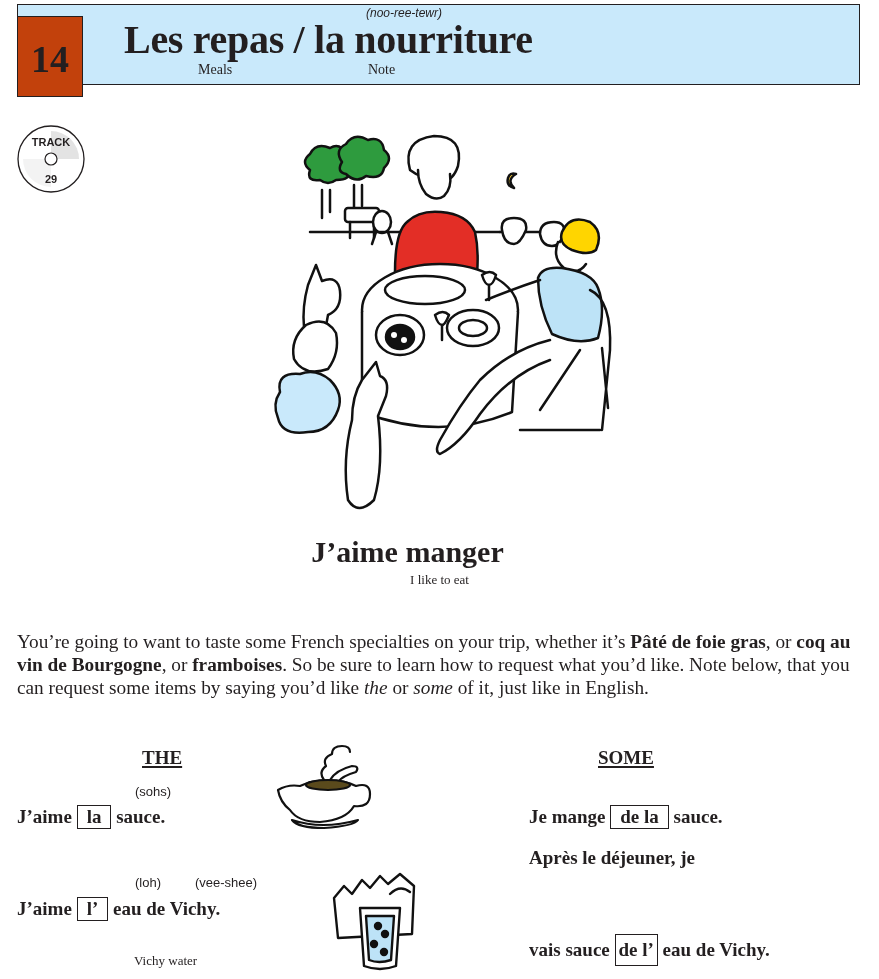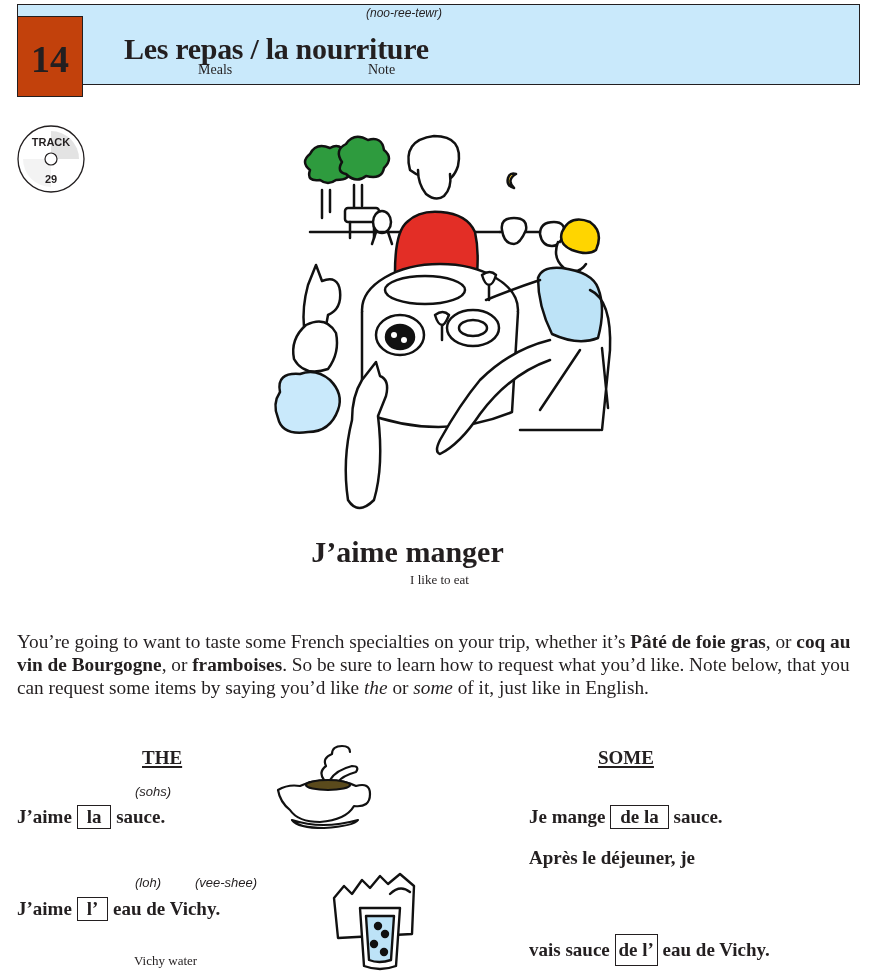--- a/index.html
+++ b/index.html
@@ -3,40 +3,40 @@
 <meta charset="utf-8">
 <style>
   html, body { margin:0; padding:0; background:#ffffff; }
   body { width:879px; height:979px; position:relative; overflow:hidden; color:#231f20; font-family:"Liberation Serif", serif; }
   .abs { position:absolute; }
 
   
   .hdr { left:17px; top:4px; width:843px; height:81px; border:1.5px solid #231f20; box-sizing:border-box; background:#c9e9fb; }
   .hdr-num { left:17px; top:4px; width:66px; height:81px; background:#c2410c; border:1.5px solid #231f20; border-right:1.5px solid #231f20; box-sizing:border-box; display:flex; align-items:center; justify-content:center; font-weight:bold; font-size:38px; padding-top:4px;margin-top:12px; }
   .hdr-pron { left:366px; top:6px; font-family:"Liberation Sans", sans-serif; font-style:italic; font-size:12px; }
-  .hdr-title { left:124px; top:32px; font-weight:bold; font-size:30px; letter-spacing:-0.3px; white-space:nowrap; }
+  .hdr-title { left:124px; top:16px; font-weight:bold; font-size:40px; letter-spacing:-0.3px; white-space:nowrap; }
   .hdr-meals { left:198px; top:62px; font-size:14px; }
   .hdr-food { left:368px; top:62px; font-size:14px; }
 
   
   .track { left:17px; top:125px; width:68px; height:68px; }
 
   
   .illus { left:250px; top:130px; width:380px; height:385px; }
 
   .sub-title { left:0; width:815px; top:535px; text-align:center; font-weight:bold; font-size:30px; }
   .sub-trans { left:0; width:879px; top:572px; text-align:center; font-size:13px; }
 
   .para { left:17px; top:630px; width:850px; font-size:19.3px; line-height:23px; }
 
   .col-head { font-weight:bold; font-size:19px; text-decoration:underline; text-decoration-thickness:2px; text-underline-offset:2px; }
   .th-head { left:142px; top:747px; }
   .some-head { left:598px; top:747px; }
 
-  .pron { font-family:"Liberation Sans", sans-serif; font-style:italic; font-size:13px; }
+  .pron { font-family:"Liberation Sans", sans-serif; font-size:13px; }
   .sent { font-weight:bold; font-size:19px; white-space:nowrap; }
   .box { display:inline-block; border:1.3px solid #231f20; padding:0 9px; line-height:22px; }
   .trans { font-size:13px;margin-top:28px; }
 
   .saucier { left:272px; top:740px; width:100px; height:92px; }
   .glass { left:330px; top:872px; width:92px; height:100px; }
 </style>
 </head>
 <body>
 

